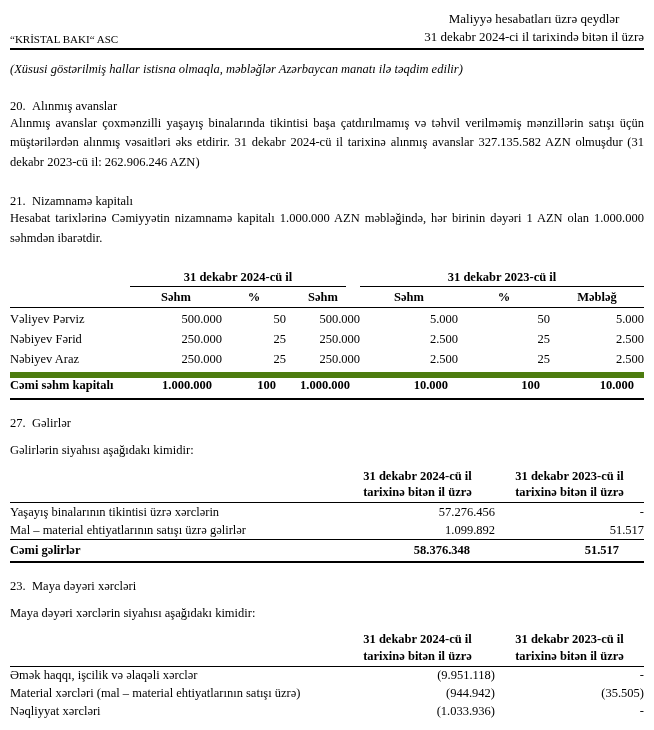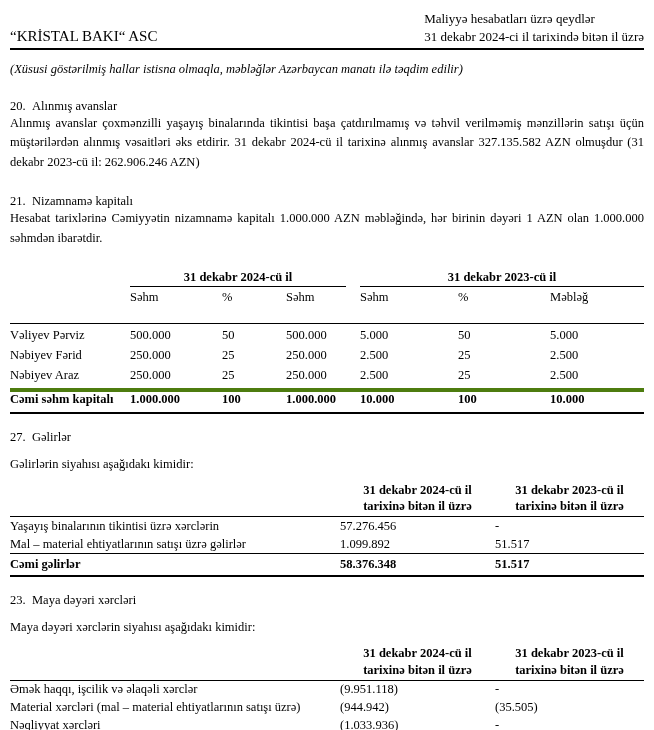--- a/index.html
+++ b/index.html
@@ -6,42 +6,42 @@
   body{
     width:654px;height:730px;box-sizing:border-box;
     background:#ffffff;color:#000;
     font-family:"Liberation Serif","DejaVu Serif",serif;
     font-size:12.5px;
     padding:10px 10px 0 10px;
     overflow:hidden;
   }
   .doc-header{display:flex;justify-content:space-between;align-items:flex-end;
     border-bottom:2px solid #000;padding-bottom:3px;}
-  .company{font-size:15px;}
-  .hdr-right{text-align:left;font-size:13px;line-height:1.35;}
+  .company{font-size:11px;}
+  .hdr-right{text-align:center;font-size:13px;line-height:1.35;}
   .note{font-style:italic;margin-top:12px;}
   .sec-head{font-weight:normal;margin-top:22px;display:flex;}
   .sec-num{width:22px;flex:0 0 22px;}
   .para{text-align:justify;margin-top:0;line-height:1.55;}
   .intro{margin-top:12px;}
 
   table{border-collapse:collapse;width:100%;table-layout:fixed;}
   td,th{padding:0;font-size:12.5px;vertical-align:bottom;}
 
   
   .cap-table{margin-top:22px;}
   .grp{font-weight:bold;text-align:center;border-bottom:1.5px solid #000;padding-bottom:1px;}
   .grp-l{margin-right:14px;}
-  .sub-row th{font-weight:normal;text-align:left;border-bottom:1.5px solid #000;padding:3px 0 18px 0;}
+  .sub-row th{font-weight:bold;text-align:center;border-bottom:1.5px solid #000;padding:3px 0 2px 0;}
   .cap-table .data-row td{padding:4px 0 1px 0;}
   .cap-table .data-row.last td{padding-bottom:5px;}
   .cap-table .name{text-align:left;}
-  .num{}
+  .num{text-align:right;}
   .cap-table .num{padding-right:10px;}
-  .cap-table .total-row td{font-weight:bold;border-top:4px solid #4d7c0f;border-bottom:2.5px solid #000;
+  .cap-table .total-row td{font-weight:bold;border-top:6px solid #4d7c0f;border-bottom:2.5px solid #000;
     padding-bottom:5px;}
 
   
   .fin-table{margin-top:10px;}
   .fin-table .hdr-row th{font-weight:bold;text-align:center;border-bottom:1.5px solid #000;
     padding-bottom:2px;line-height:1.3;}
   .fin-table .data-row td{padding:1.5px 0;}
   .fin-table .name{text-align:left;}
   .fin-table .num{padding-right:25px;}
   .fin-table .total-row td{font-weight:bold;border-top:1px solid #000;border-bottom:2.5px solid #000;

